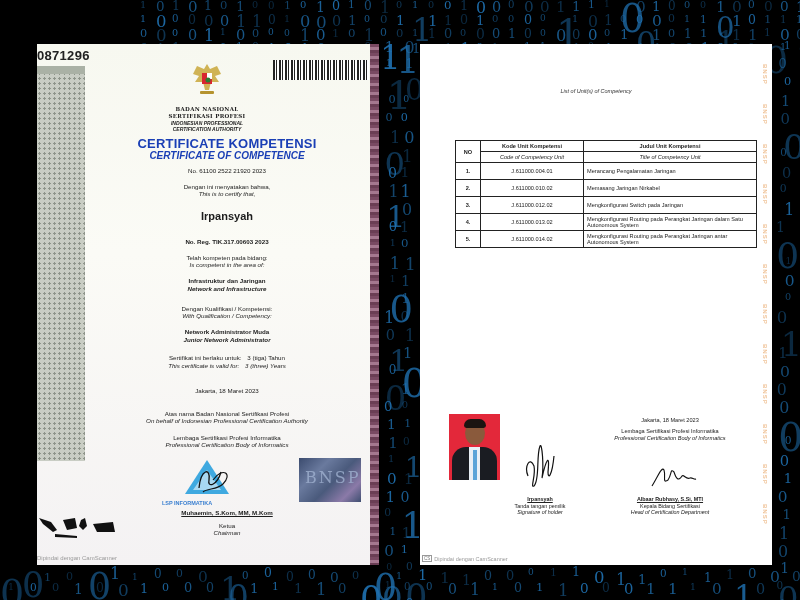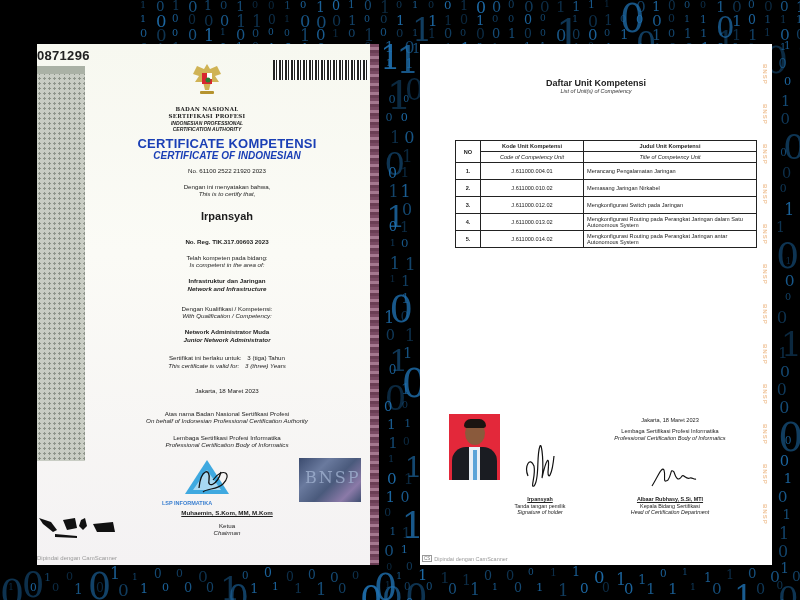--- a/index.html
+++ b/index.html
@@ -452,21 +452,21 @@
   <div class="barcode"></div>
 
   <div class="authority">
     <div class="l1">BADAN NASIONAL</div>
     <div class="l1">SERTIFIKASI PROFESI</div>
     <div class="l2">INDONESIAN PROFESSIONAL</div>
     <div class="l2">CERTIFICATION AUTHORITY</div>
   </div>
 
   <div class="title-id">CERTIFICATE KOMPETENSI</div>
-  <div class="title-en">CERTIFICATE OF INDONESIAN</div>
+  <div class="title-en">CERTIFICATE OF COMPETENCE</div>
 
   <div class="c sm" style="top:123px">No. 61100 2522 21920 2023</div>
 
   <div class="c sm" style="top:139px">Dengan ini menyatakan bahwa,</div>
   <div class="c sm it" style="top:146px">This is to certify that,</div>
 
   <div class="c holder-name" style="top:166px">Irpansyah</div>
 
   <div class="c sm b" style="top:194px">No. Reg. TIK.317.00603 2023</div>
 
@@ -531,21 +531,20 @@
   <div class="wm" style="top:140px">BNSP</div>
   <div class="wm" style="top:180px">BNSP</div>
   <div class="wm" style="top:220px">BNSP</div>
   <div class="wm" style="top:260px">BNSP</div>
   <div class="wm" style="top:300px">BNSP</div>
   <div class="wm" style="top:340px">BNSP</div>
   <div class="wm" style="top:380px">BNSP</div>
   <div class="wm" style="top:420px">BNSP</div>
   <div class="wm" style="top:460px">BNSP</div>
 
-  <div class="r-title">Daftar Unit Kompetensi</div>
   <div class="r-sub">List of Unit(s) of Competency</div>
 
   <table class="units">
     <tbody>
         <tr>
       <th class="no" rowspan="2">NO</th>
       <th class="code">Kode Unit Kompetensi</th>
       <th>Judul Unit Kompetensi</th>
     </tr>
     <tr class="hdr-it">

